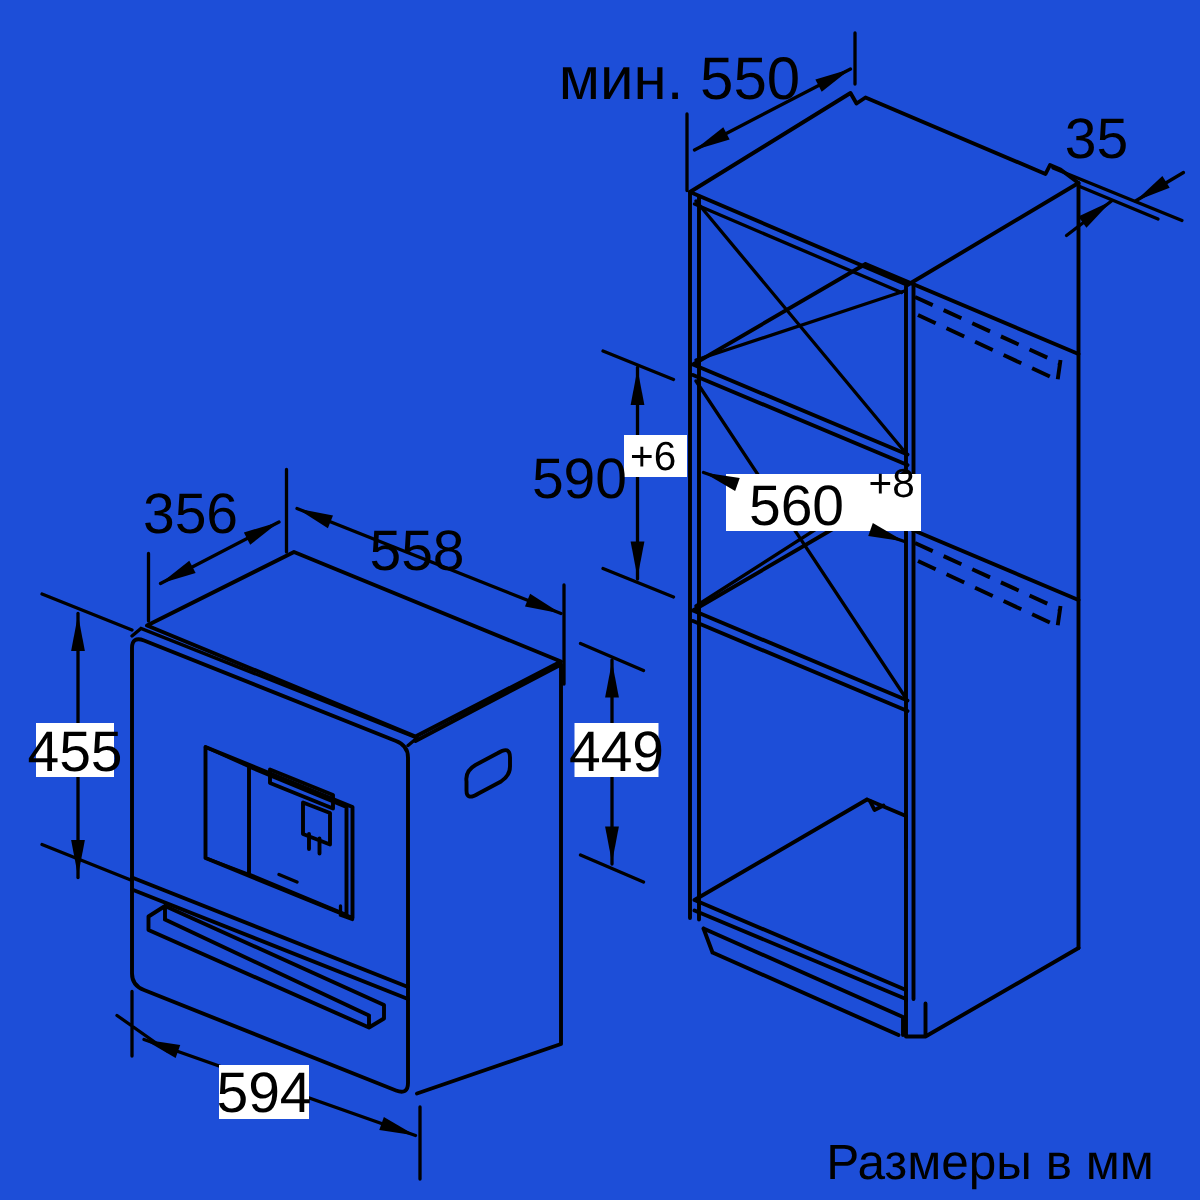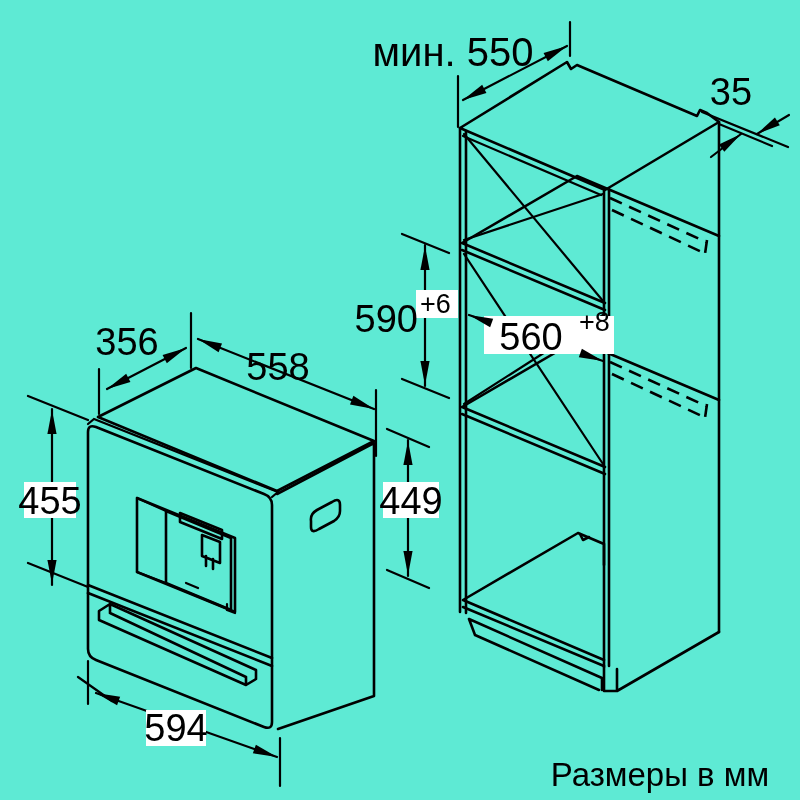--- a/index.html
+++ b/index.html
@@ -1,16 +1,16 @@
 <!DOCTYPE html>
 <html><head>
 <meta charset="utf-8">
 <style>
   html,body{margin:0;padding:0;background:#fff;}
-  .stage{width:800px;height:800px;background:#5eead4;position:relative;overflow:hidden;}
+  .stage{width:800px;height:800px;background:#1d4ed8;position:relative;overflow:hidden;}
   svg{display:block;}
   .ln{stroke:#000;stroke-width:2.6;fill:none;stroke-linecap:round;stroke-linejoin:round;}
   .thin{stroke:#000;stroke-width:2.2;fill:none;stroke-linecap:round;}
   .dash{stroke:#000;stroke-width:2.6;fill:none;stroke-linecap:butt;stroke-dasharray:13 8;}
   .arw{fill:#000;stroke:none;}
   .bg{fill:#fff;stroke:none;}
   .dimtxt{font-family:"Liberation Sans", sans-serif;font-size:38px;fill:#000;}
   .toltxt{font-family:"Liberation Sans", sans-serif;font-size:27px;fill:#000;}
   .bigtxt{font-family:"Liberation Sans", sans-serif;font-size:40px;fill:#000;}
   .notetxt{font-family:"Liberation Sans", sans-serif;font-size:33px;fill:#000;}

